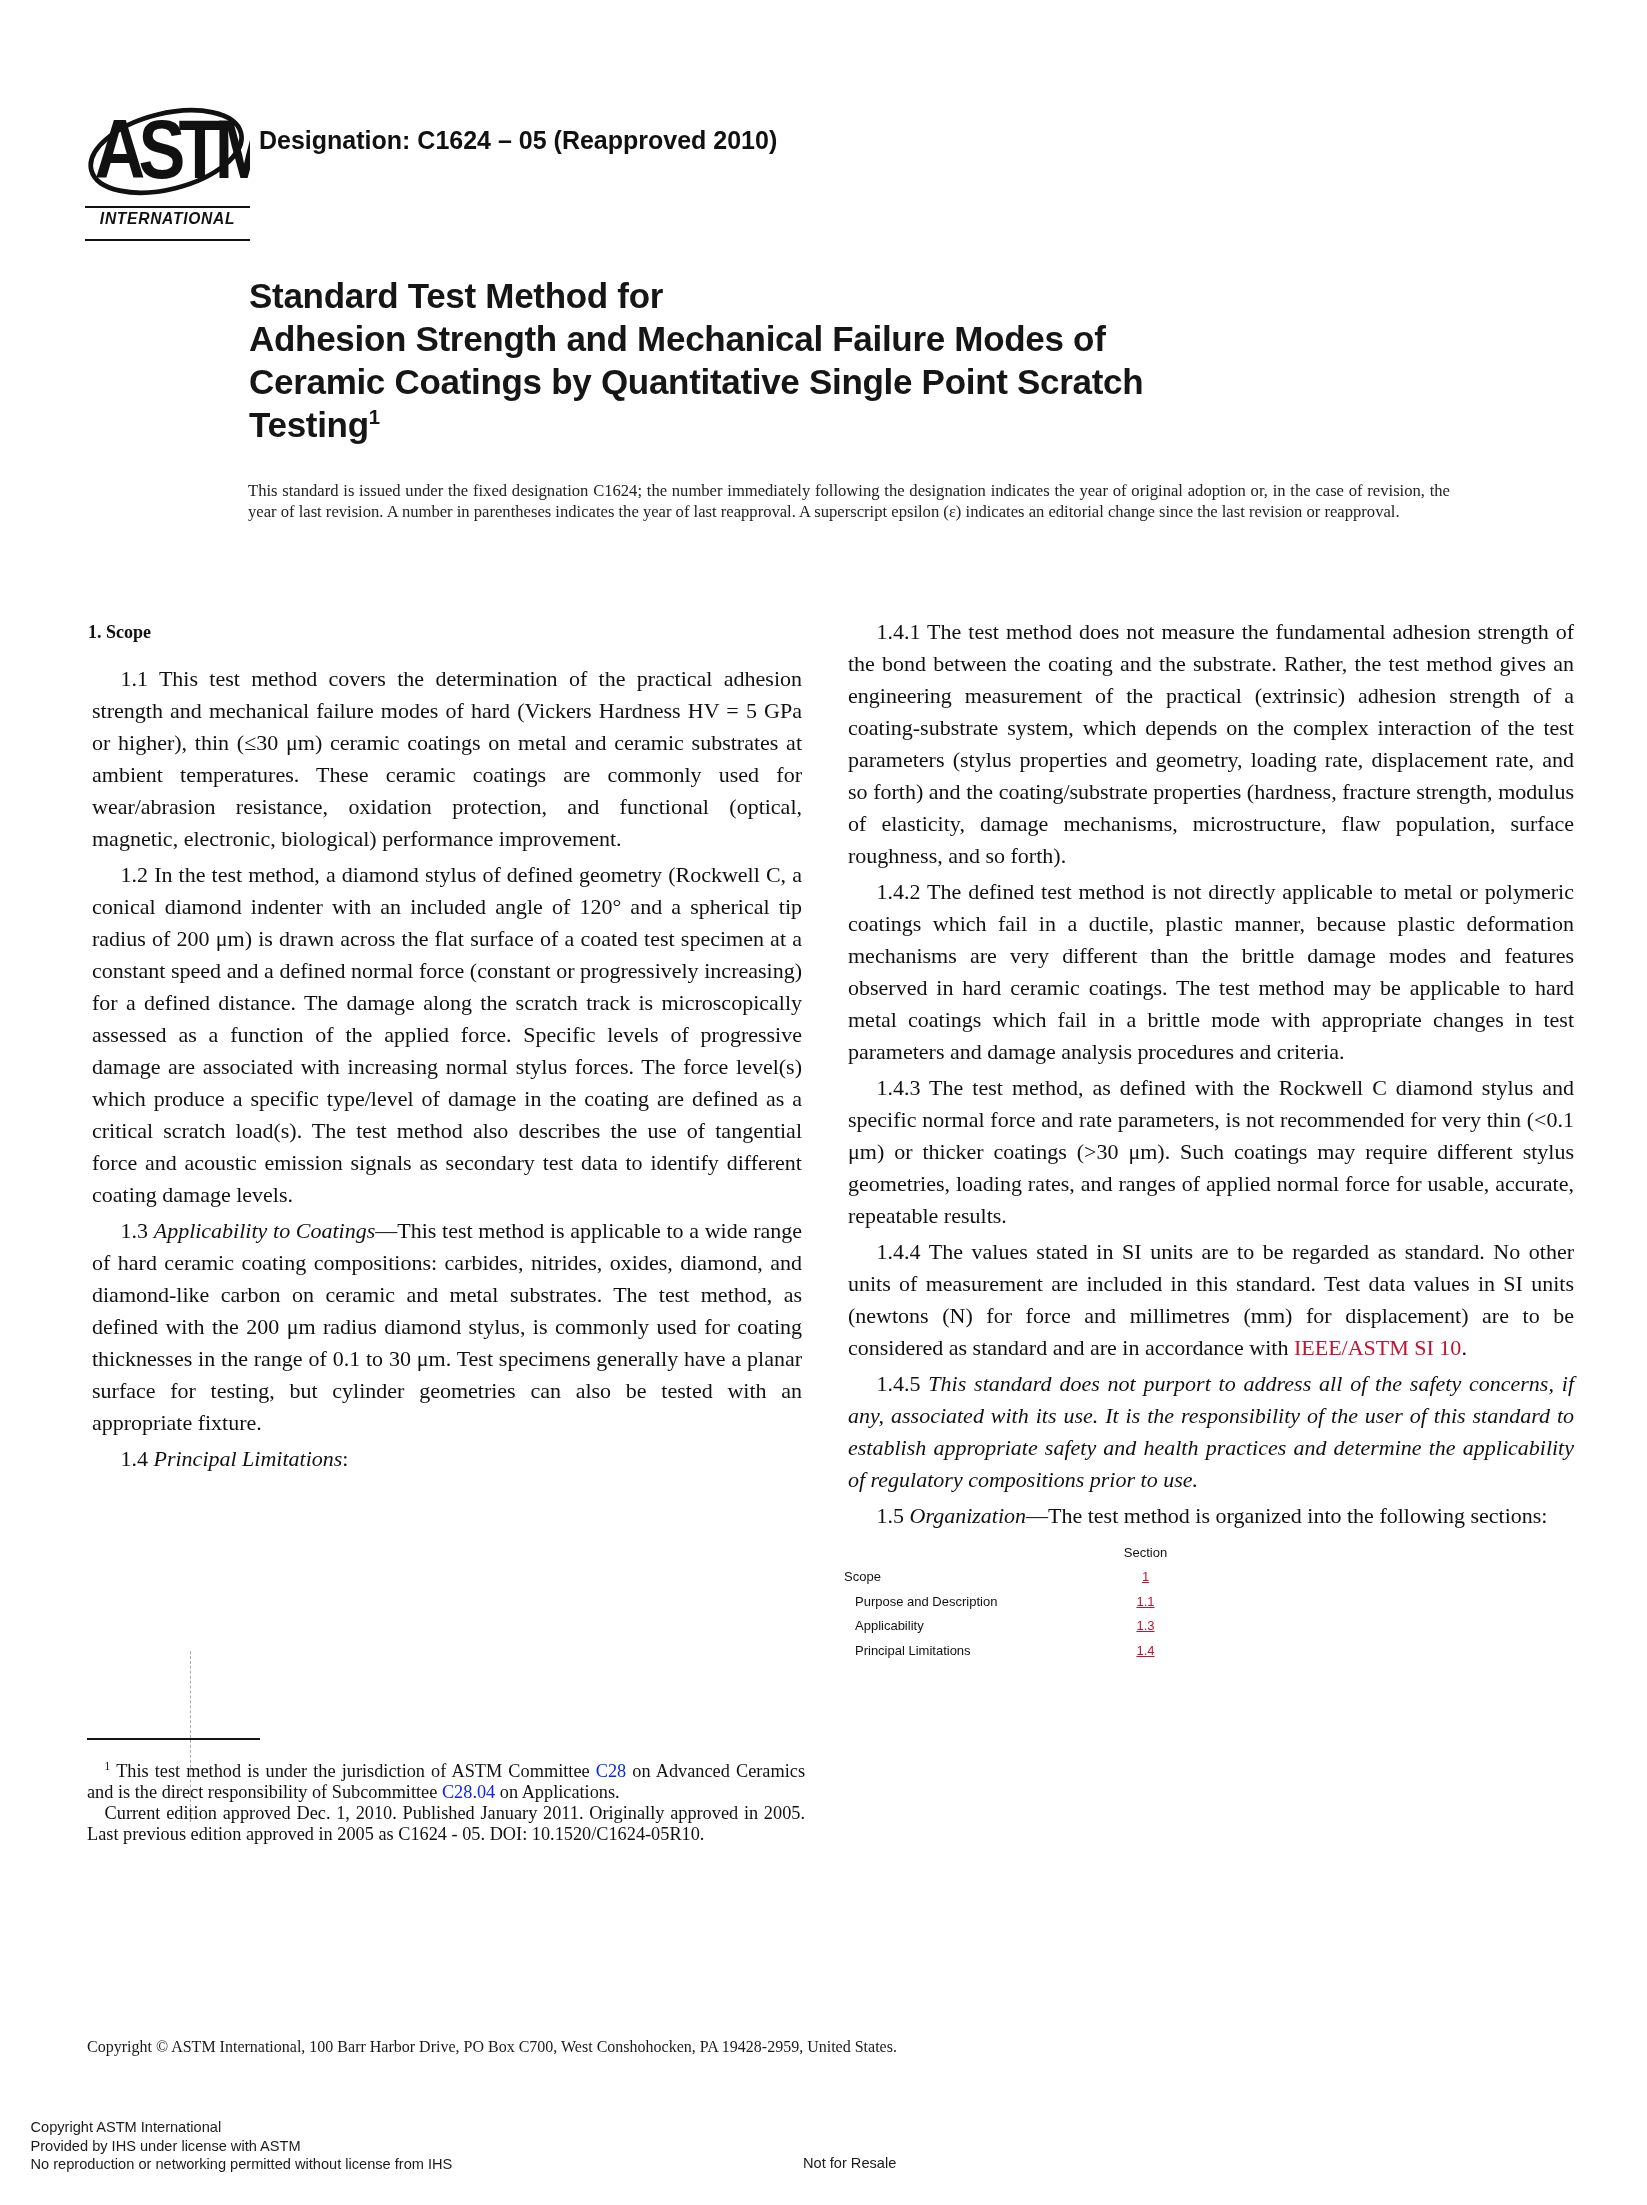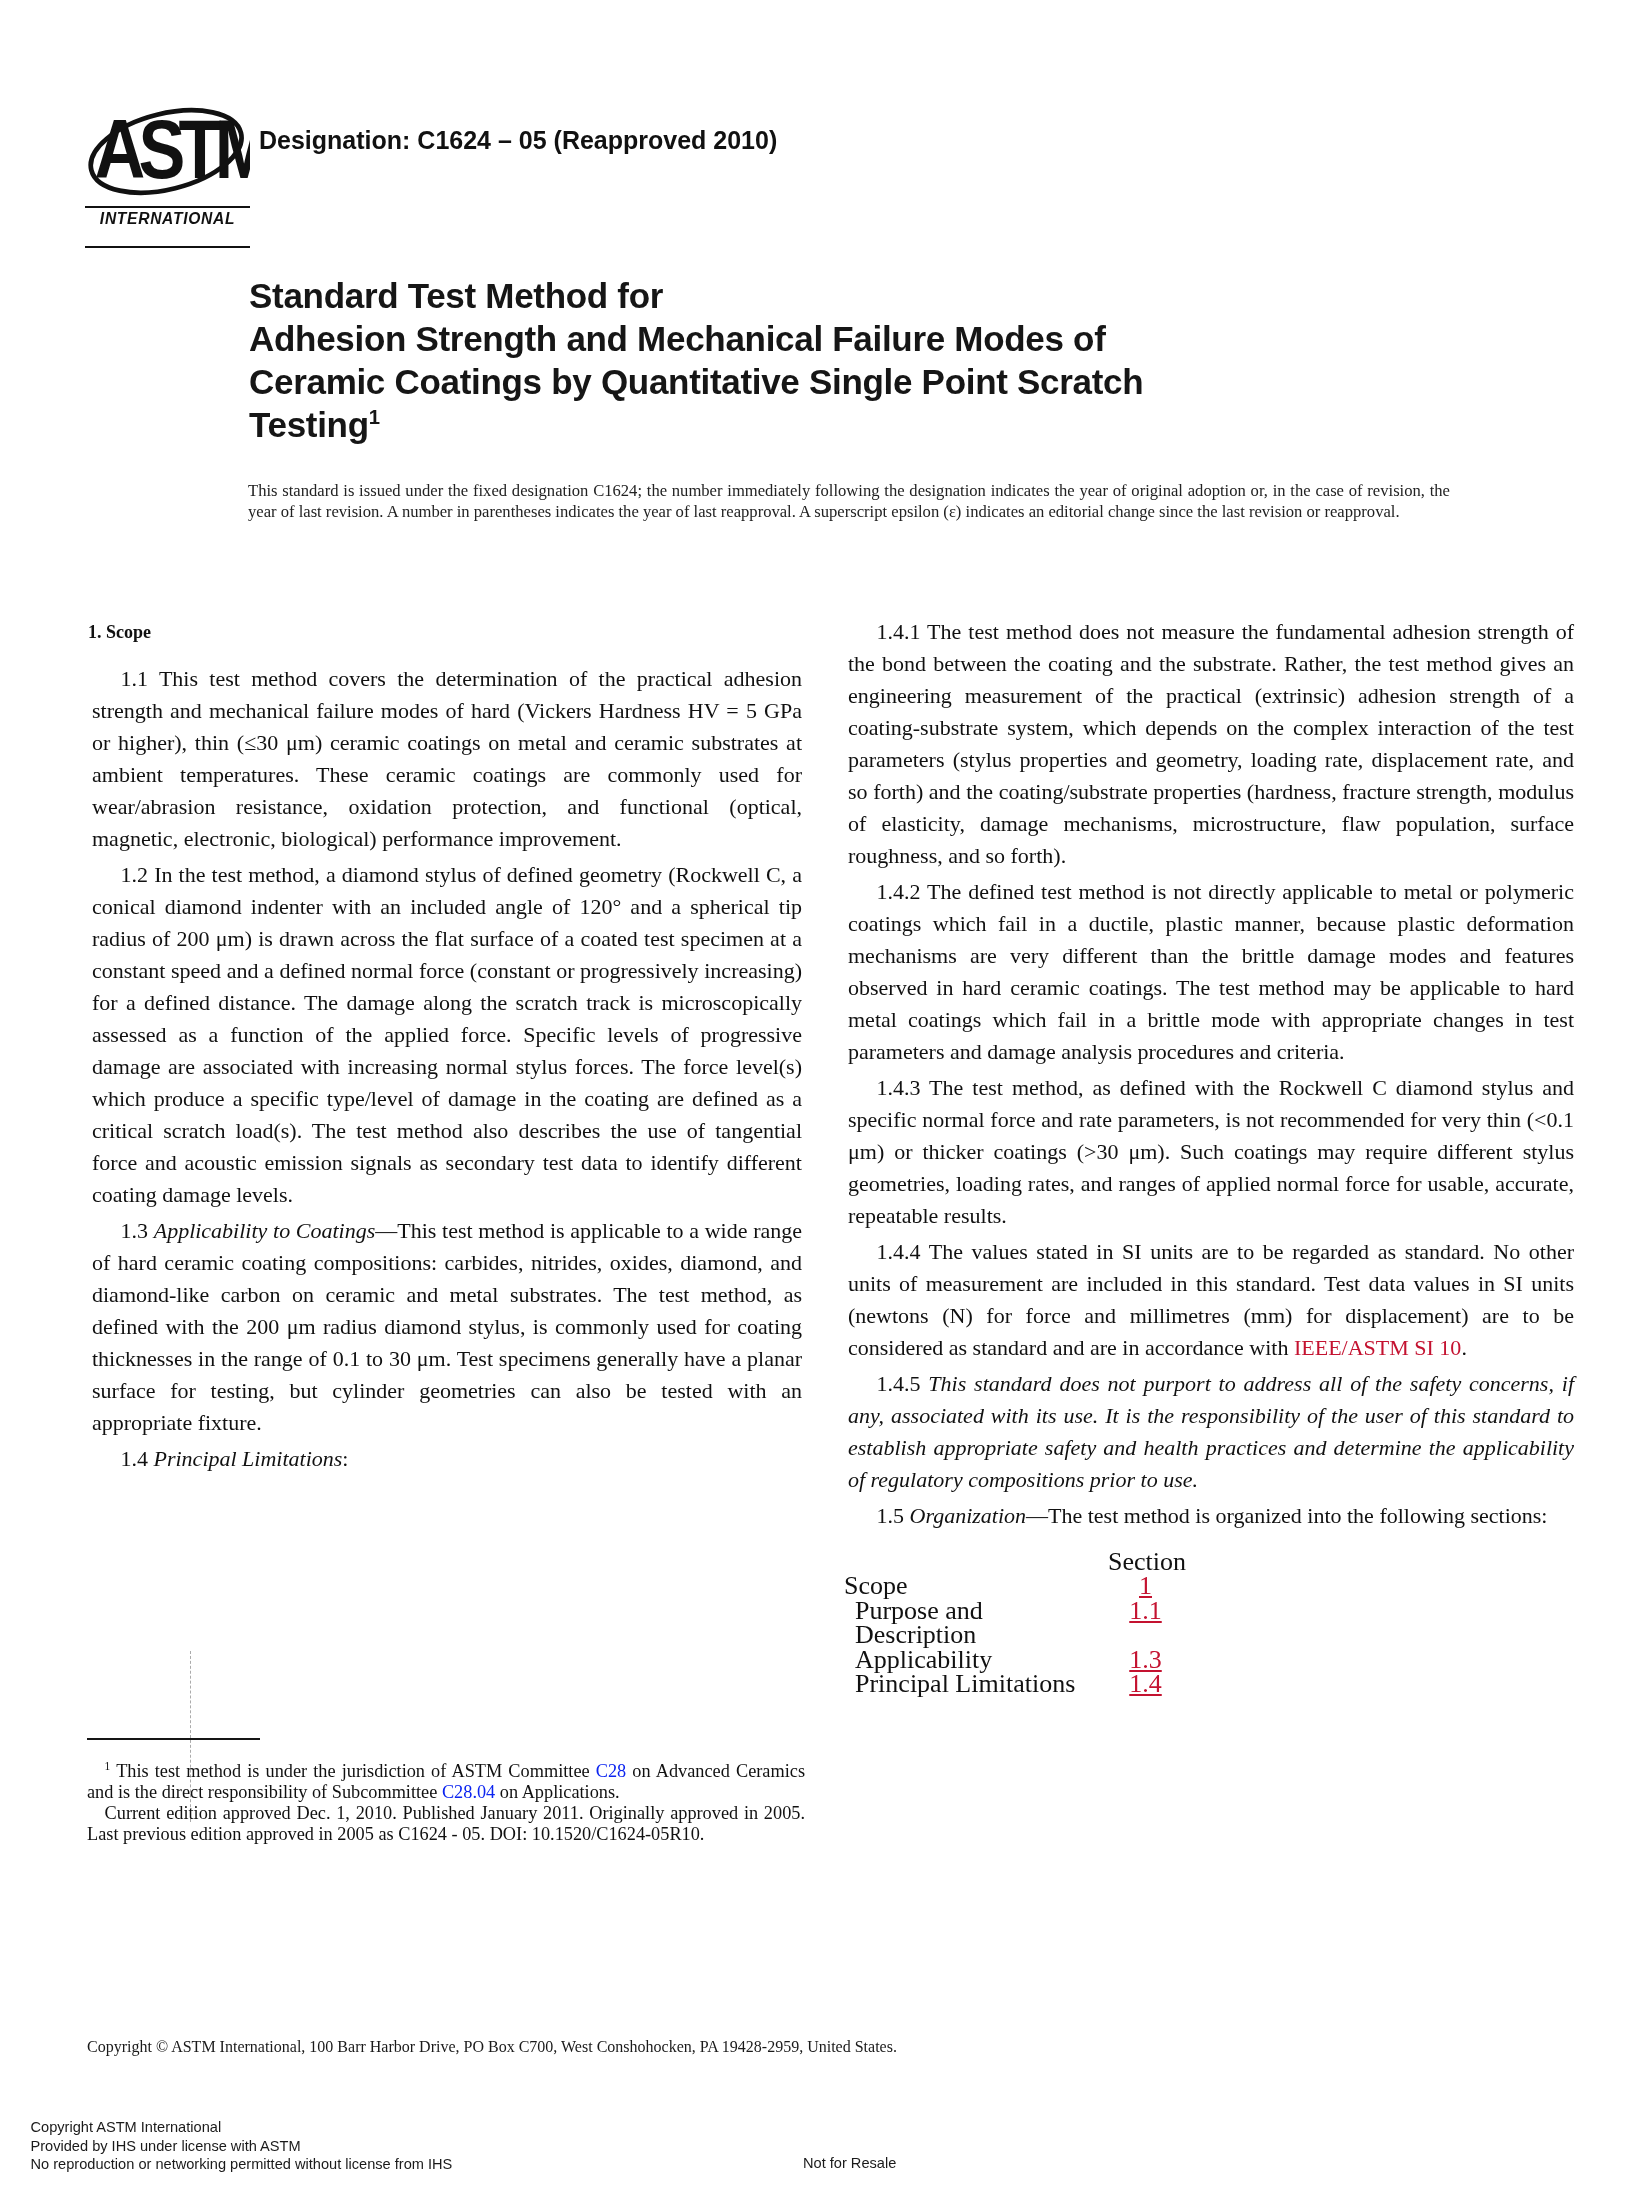--- a/index.html
+++ b/index.html
@@ -2,21 +2,21 @@
 <html style="font-size:11px"><head>
 <meta charset="utf-8">
 <style>
   html,body{margin:0;padding:0;background:#ffffff;}
   .page{position:relative;width:1648px;height:2205px;background:#ffffff;overflow:hidden;
         font-family:"Liberation Serif",serif;color:#111;}
 
   
   .logo-block{position:absolute;left:85px;top:100px;width:165px;}
   .logo-intl{margin-top:1.4px;border-top:2px solid #111;border-bottom:2.7px solid #111;
-             padding:2px 0 18px 0;text-align:center;
+             padding:2px 0 11px 0;text-align:center;
              font-family:"Liberation Sans",sans-serif;font-weight:bold;font-style:italic;
              font-size:15.6px;letter-spacing:0.7px;}
   .designation{position:absolute;left:259px;top:126px;
                font-family:"Liberation Sans",sans-serif;font-weight:bold;font-size:25px;}
 
   
   .title-block{position:absolute;left:249px;top:274px;
                font-family:"Liberation Sans",sans-serif;font-weight:bold;
                font-size:35px;line-height:43px;letter-spacing:-0.3px;color:#161616;}
   .title-block sup{font-size:20.3px;vertical-align:super;line-height:0;}
@@ -29,22 +29,22 @@
   .col{position:absolute;top:612px;font-size:22px;line-height:32px;text-align:justify;}
   .col-left{left:88px;width:718px;}
   .col-right{left:844px;width:734px;}
   .col p{margin:4px;text-indent:28.5px;}
   h2.scope{font-size:18px;margin:4.1px 0 15px 0;font-weight:bold;font-family:"Liberation Serif",serif;}
   .it{font-style:italic;}
   .blue{color:#0b24f0;text-decoration:none;}
   .red{color:#c41230;text-decoration:none;}
 
   
-  .sec-table{margin-top:18px;width:339px;font-family:Liberation Serif, serif;
-             font-size:26px;line-height:24.4px;text-align:left;text-indent:0;}
+  .sec-table{margin-top:9px;width:339px;font-family:Liberation Sans, sans-serif;
+             font-size:13px;line-height:24.4px;text-align:left;text-indent:0;}
   .sec-table .trow{display:flex;}
   .sec-table .lbl{flex:1;}
   .sec-table .lbl.ind{padding-left:11px;}
   .sec-table .num{width:75px;text-align:center;color:#c41230;}
   .sec-table .num.hdr{color:#111;}
 
   
   .footnote{position:absolute;left:75px;top:1738px;width:718px;
             font-size:18.3px;line-height:21px;text-align:justify;margin-left:12px;}
   .fn-rule{width:173px;border-top:2.4px solid #151515;margin-bottom:16.3px;}

